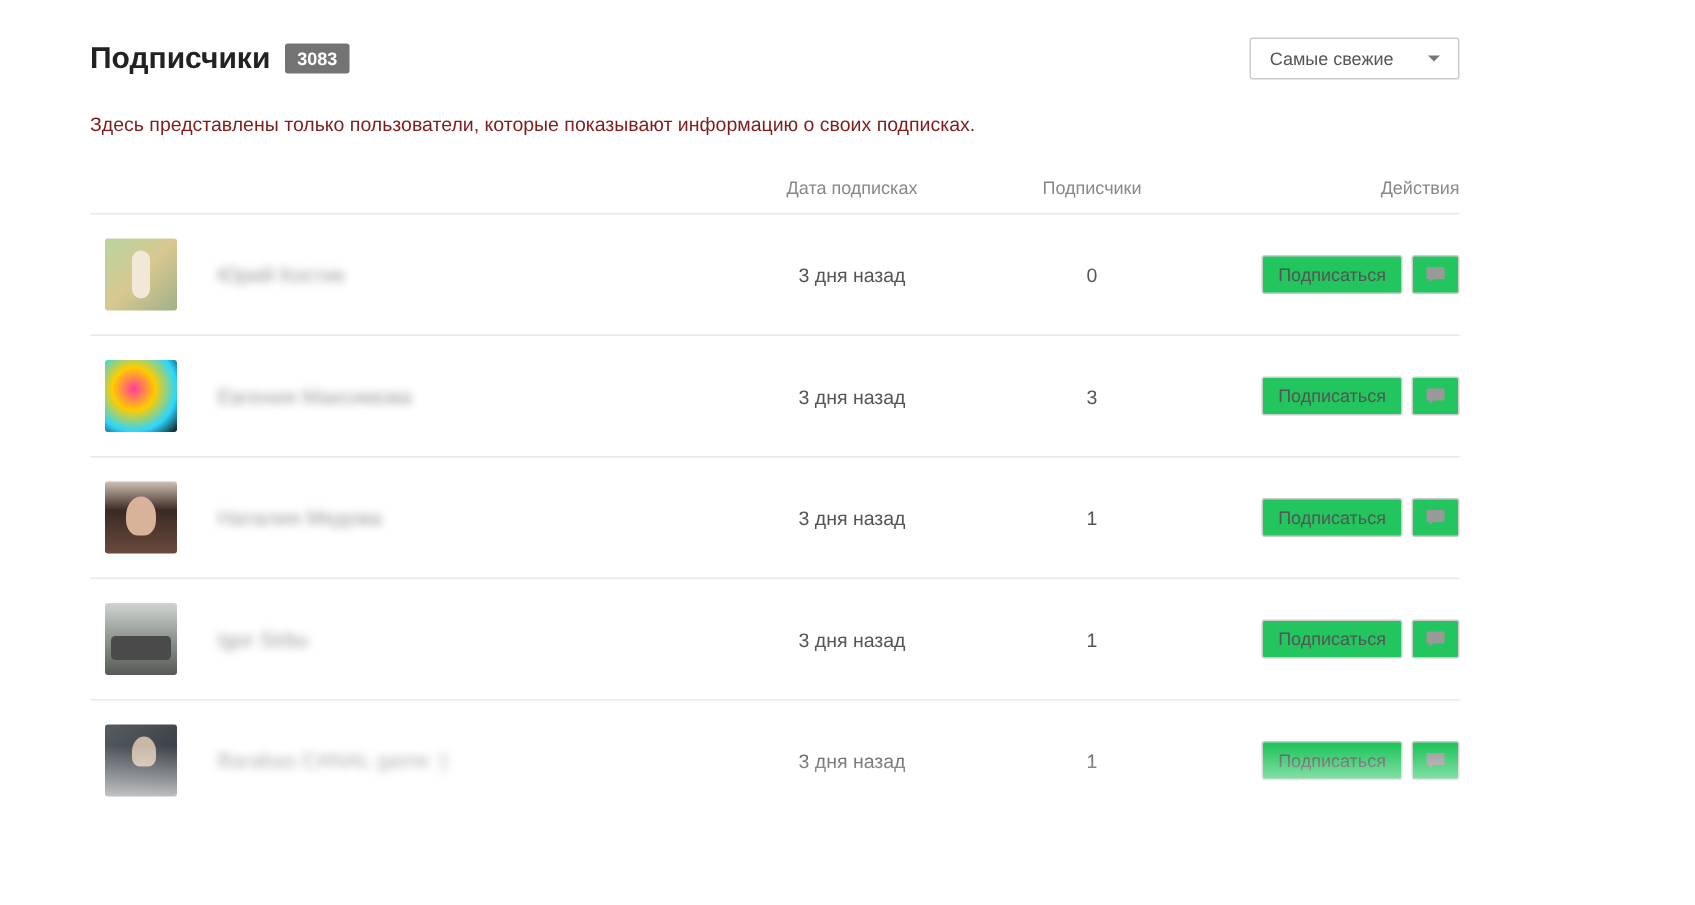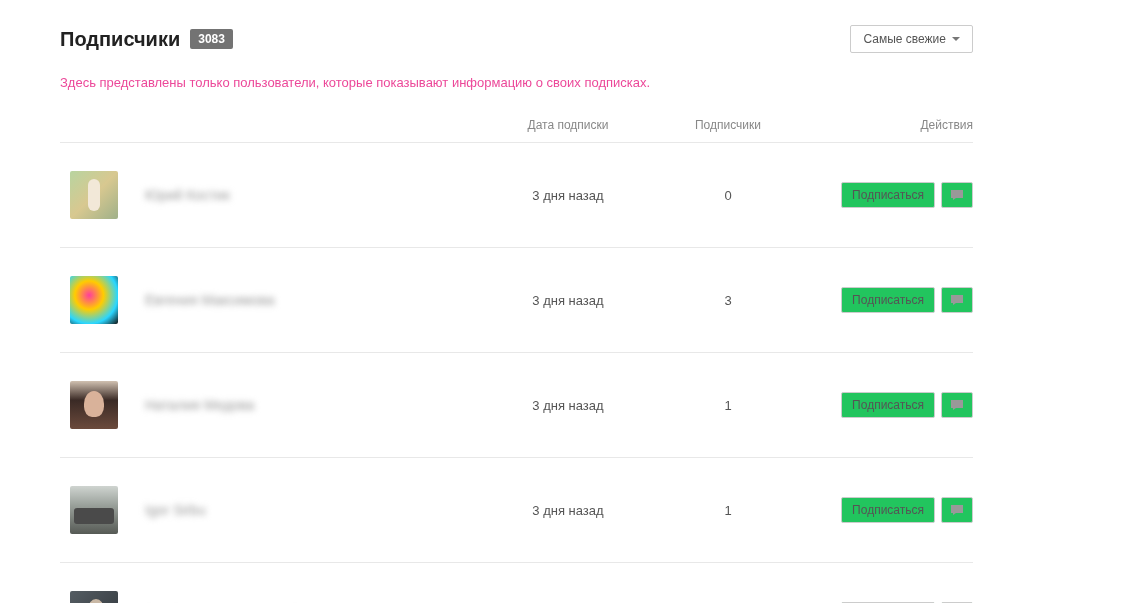--- a/index.html
+++ b/index.html
@@ -38,51 +38,51 @@
   .sort-btn {
     background: #fff;
     border: 1px solid #ccc;
     border-radius: 2px;
     padding: 6px 12px;
     font-size: 12px;
     color: #555;
     cursor: pointer;
     display: flex;
     align-items: center;
-    gap: 6px;
+    gap: 23px;
   }
   .sort-btn .caret {
     width: 0; height: 0;
     border-left: 4px solid transparent;
     border-right: 4px solid transparent;
     border-top: 4px solid #777;
   }
   .description {
     font-size: 13px;
-    color: #ec4899;
+    color: #7f1d1d;
     margin-bottom: 28px;
   }
   .cols-header {
     display: flex;
     align-items: center;
     font-size: 12px;
     color: #888;
     padding-bottom: 10px;
   }
   .col-avatar { width: 85px; flex-shrink: 0; }
   .col-name { flex: 1; }
   .col-date { width: 170px; text-align: center; }
   .col-subs { width: 150px; text-align: center; }
   .col-actions { width: 170px; text-align: right; }
   .rows { }
   .row {
     display: flex;
     align-items: center;
     border-top: 1px solid #e8e8e8;
-    padding: 28px 0;
+    padding: 16px 0;
   }
   .avatar {
     width: 48px; height: 48px;
     border-radius: 2px;
     overflow: hidden;
     flex-shrink: 0;
     margin-left: 10px;
   }
   .name {
     color: #999;
@@ -148,21 +148,21 @@
       <span>Самые свежие</span>
       <span class="caret"></span>
     </button>
   </div>
 
   <div class="description">Здесь представлены только пользователи, которые показывают информацию о своих подписках.</div>
 
   <div class="cols-header">
     <div class="col-avatar"></div>
     <div class="col-name"></div>
-    <div class="col-date">Дата подписки</div>
+    <div class="col-date">Дата подписках</div>
     <div class="col-subs">Подписчики</div>
     <div class="col-actions">Действия</div>
   </div>
 
   <div class="rows" id="rows">
       <div class="row">
         <div class="col-avatar">
           <div class="avatar av1"></div>
         </div>
         <div class="col-name"><a class="name">Юрий Костик</a></div>

